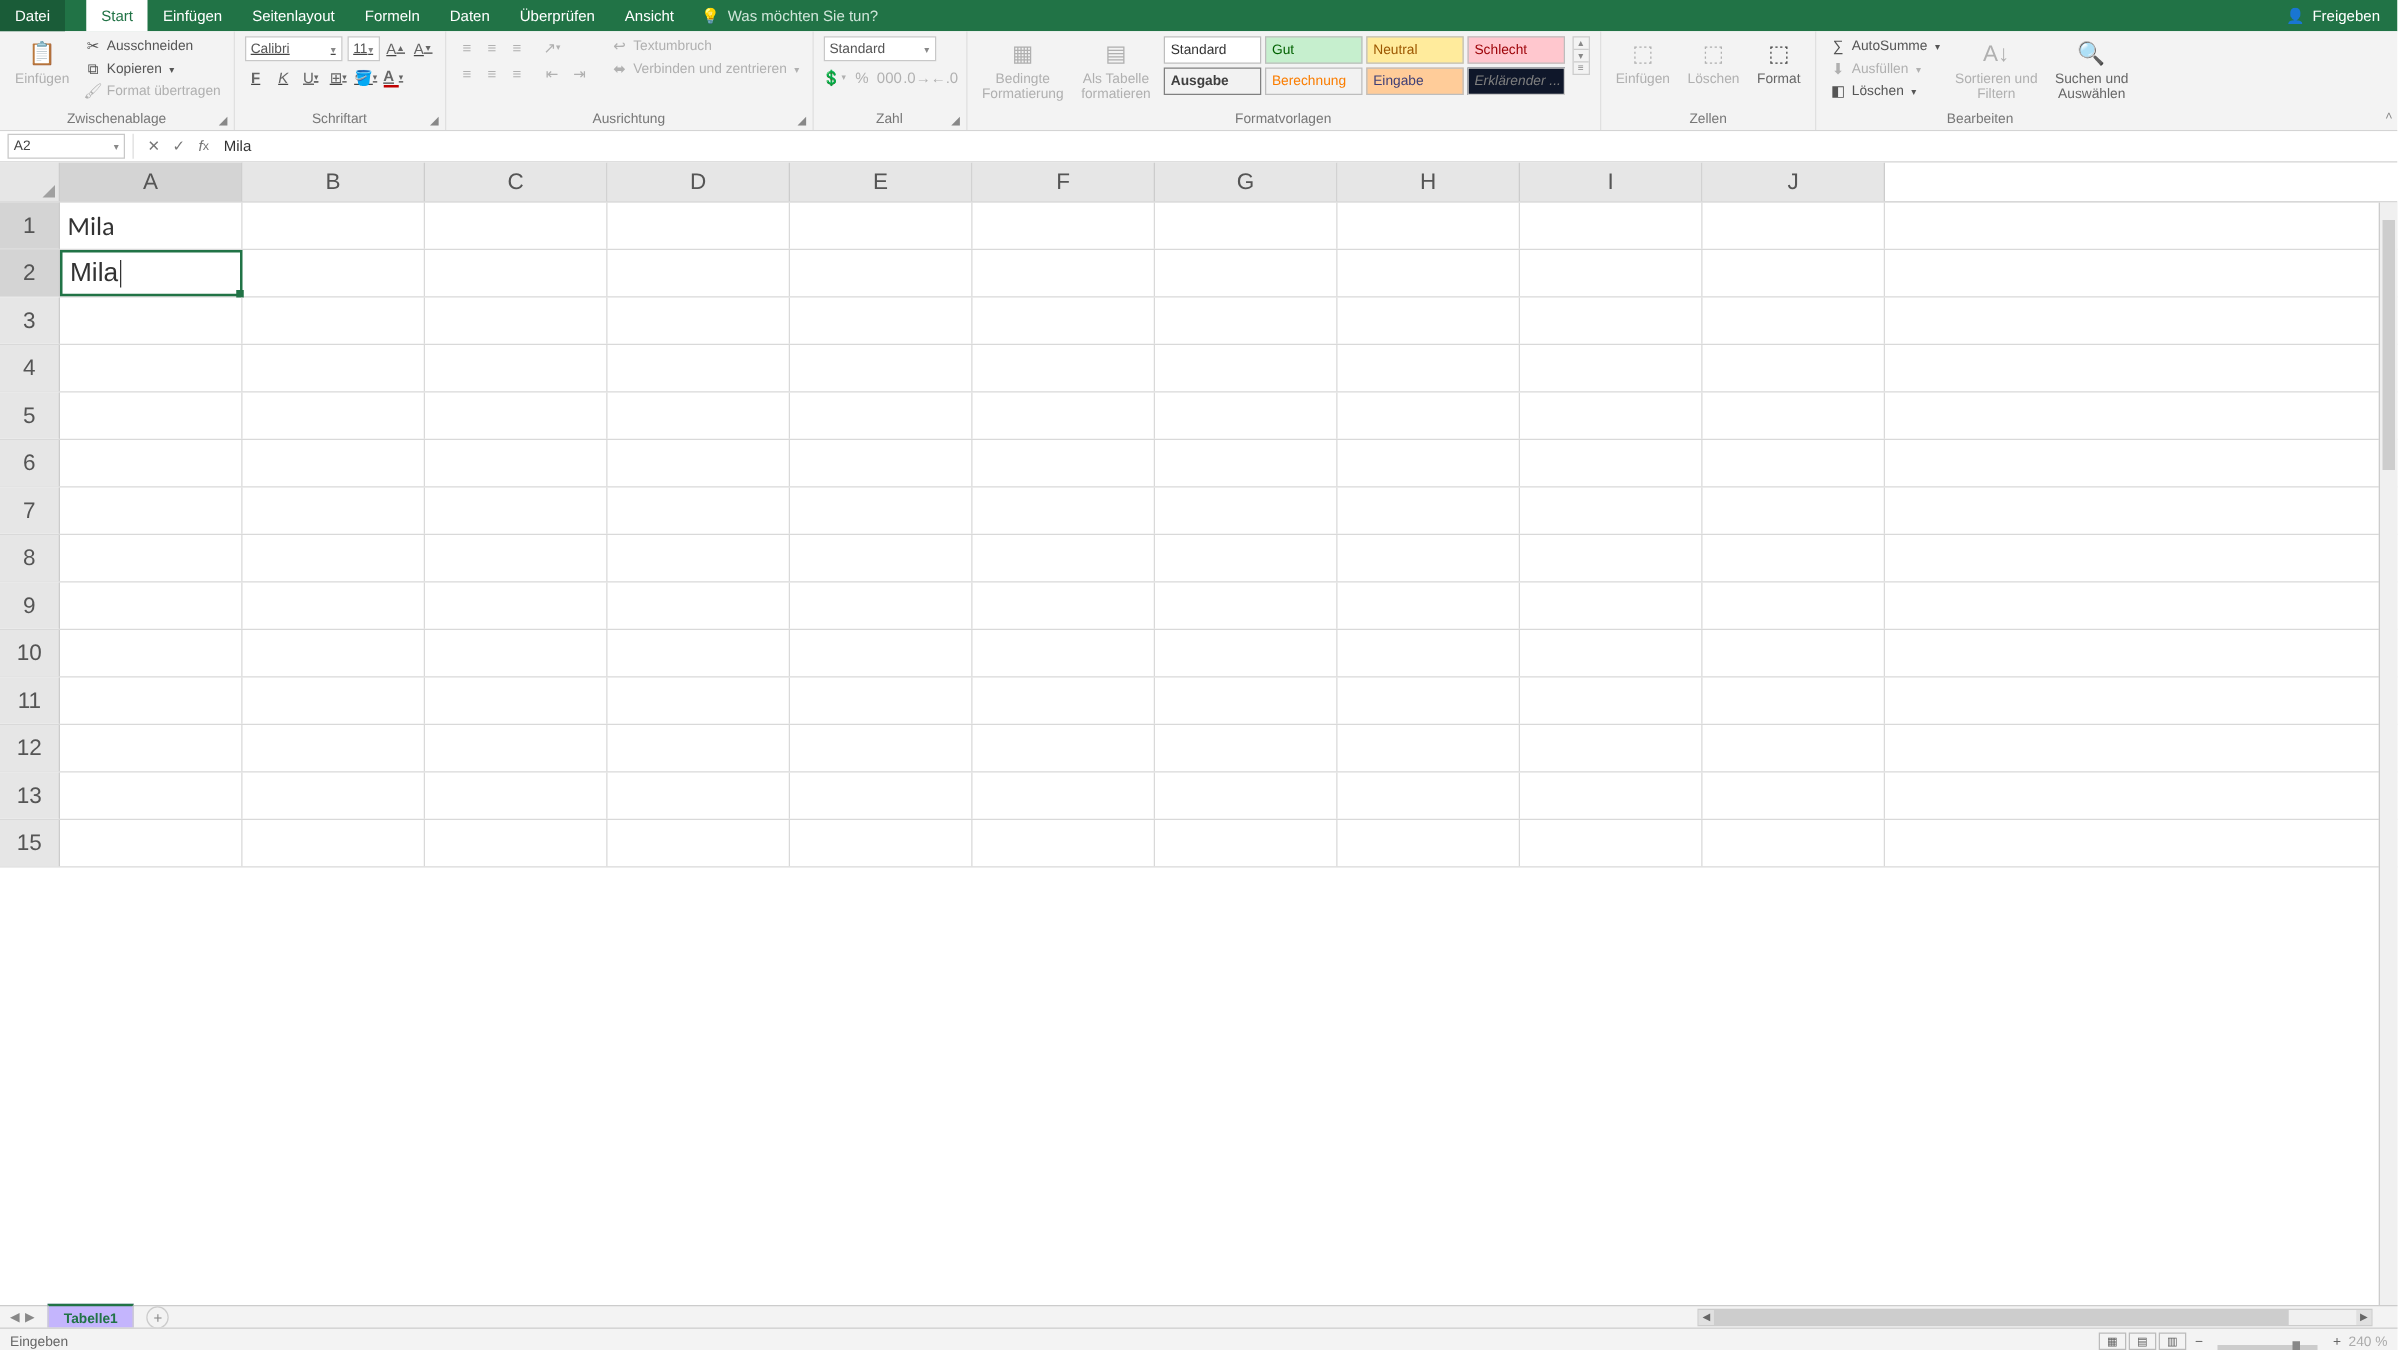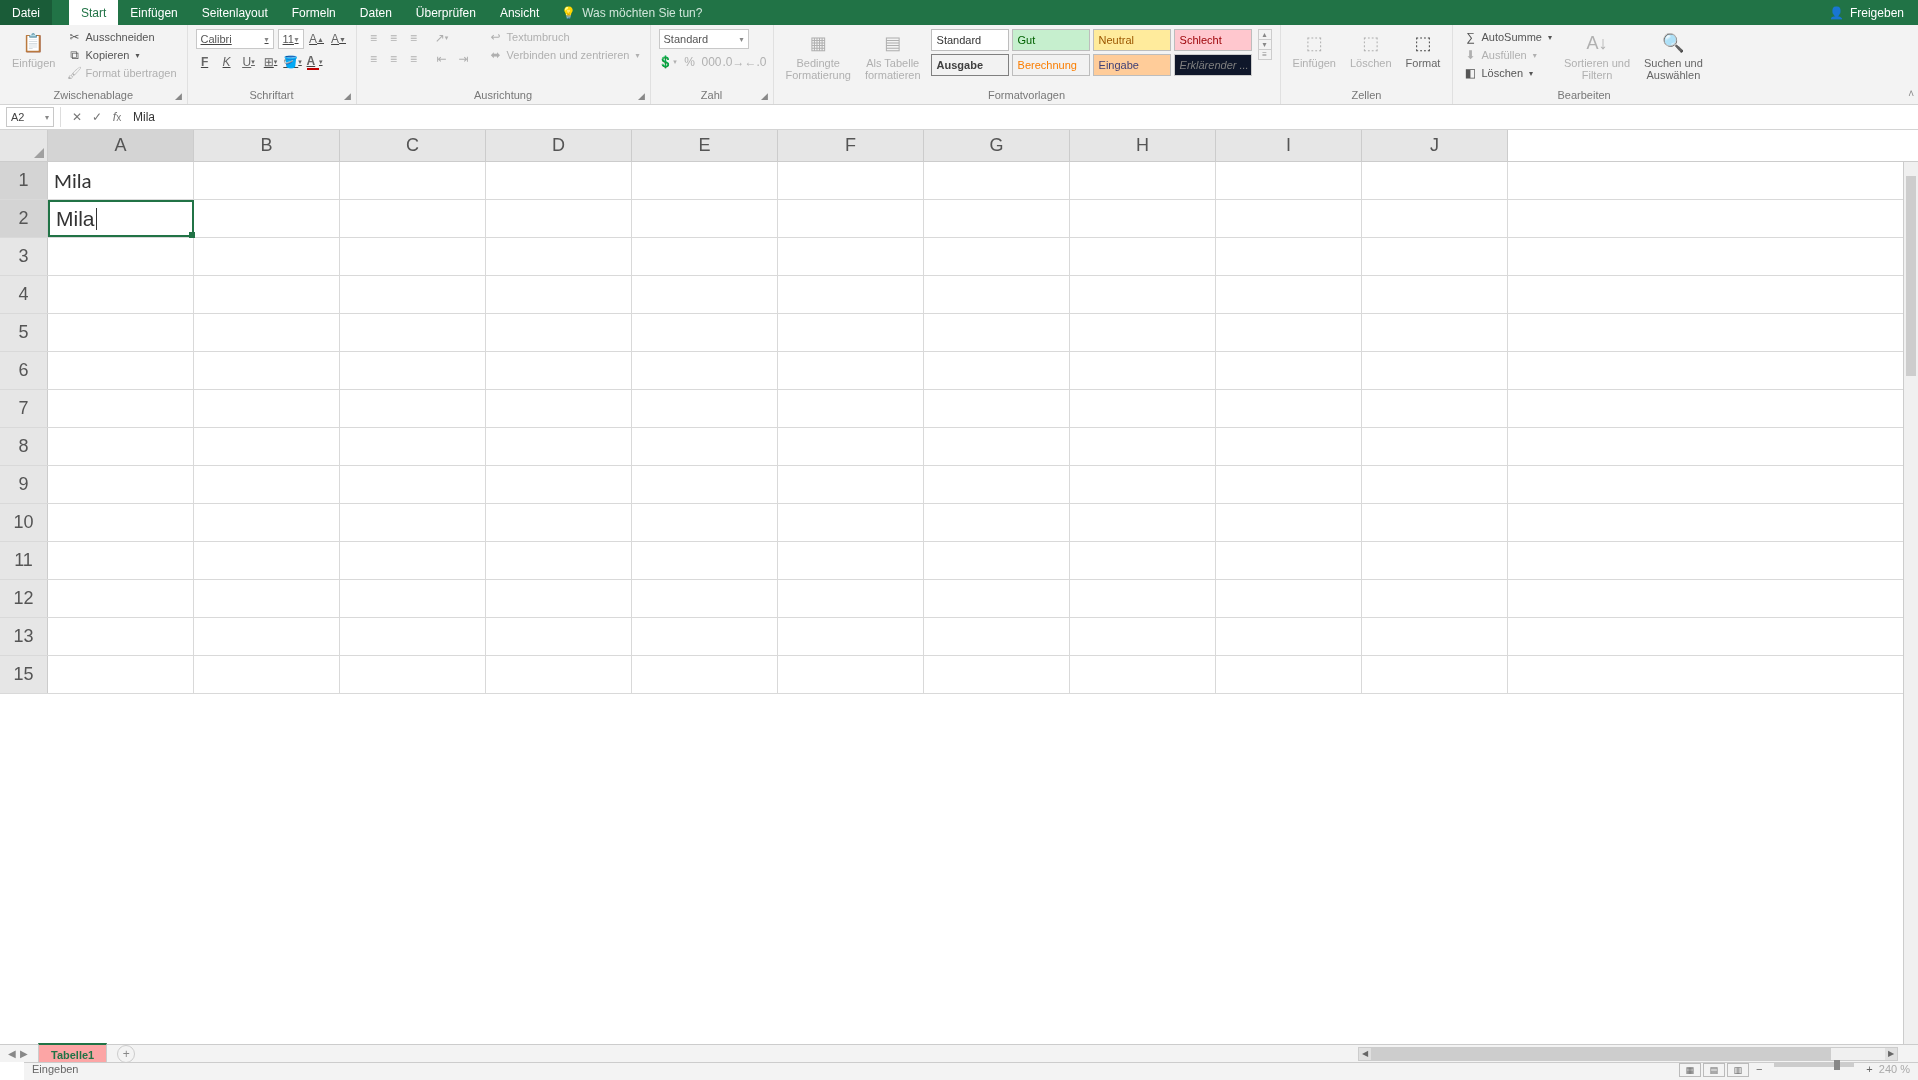--- a/index.html
+++ b/index.html
@@ -57,21 +57,21 @@
 .sw-ausgabe { background:#f2f2f2; color:#3f3f3f; font-weight:bold; border-color:#808080; }
 .sw-berechnung { background:#f2f2f2; color:#fa7d00; }
 .sw-eingabe { background:#ffcc99; color:#3f3f76; }
 .sw-erklarend { background:#0f172a; color:#7f7f7f; font-style:italic; border-color:#ccc; }
 .gallery-more { width:14px; display:flex; flex-direction:column; border:1px solid #ccc; }
 .gallery-more div { flex:1; display:flex; align-items:center; justify-content:center; font-size:8px; color:#888; border-bottom:1px solid #ccc; }
 .gallery-more div:last-child { border-bottom:none; }
 
 
 .formula-bar { height: 25px; border-bottom: 1px solid #d4d4d4; display: flex; align-items: center; background:#fff; }
-.name-box { width: 48px; height: 20px; border: 1px solid #c8c8c8; margin-left: 6px; display:flex; align-items:center; padding:0 4px; font-size:11px; }
+.name-box { width: 94px; height: 20px; border: 1px solid #c8c8c8; margin-left: 6px; display:flex; align-items:center; padding:0 4px; font-size:11px; }
 .name-box .caret { margin-left:auto; font-size:8px; color:#888; }
 .fb-sep { width:1px; height:20px; background:#ddd; margin:0 6px; }
 .fb-btn { width:20px; height:20px; display:flex; align-items:center; justify-content:center; color:#777; font-size:12px; }
 .fb-input { flex:1; padding:0 6px; font-size:12px; color:#333; }
 
 
 .sheet-area { position: absolute; top: 130px; left:0; right:0; bottom: 36px; display:flex; }
 .sheet { flex:1; overflow:hidden; position:relative; }
 .colheaders { display:flex; height:32px; border-bottom:1px solid #ccc; }
 .selall { width:48px; background:#e6e6e6; border-right:1px solid #ccc; position:relative; }
@@ -85,28 +85,28 @@
 .cell { width:146px; border-right:1px solid #d9d9d9; display:flex; align-items:center; padding:0 6px; font-size:21px; color:#333; font-family: Calibri, sans-serif; position:relative; }
 .cell.editing { border:2px solid #217346; }
 .cell.editing::after { content:''; position:absolute; right:-3px; bottom:-3px; width:6px; height:6px; background:#217346; }
 .caret-blink { display:inline-block; width:1px; height:22px; background:#333; margin-left:1px; animation: blink 1s infinite; }
 @keyframes blink { 50% { opacity:0; } }
 
 
 .sheet-tabs { position:absolute; bottom:18px; left:0; right:0; height:18px; background:#f3f3f3; border-top:1px solid #ccc; display:flex; align-items:center; }
 .nav-arrows { display:flex; gap:2px; padding:0 8px; }
 .nav-arrow { width:10px; font-size:10px; color:#888; }
-.wstab { background:#fca5a5; border:1px solid #ccc; border-bottom:none; padding:4px 12px; font-size:11px; font-weight:bold; color:#217346; border-top:2px solid #217346; }
+.wstab { background:#c4b5fd; border:1px solid #ccc; border-bottom:none; padding:4px 12px; font-size:11px; font-weight:bold; color:#217346; border-top:2px solid #217346; }
 .addsheet { width:18px; height:18px; border:1px solid #ccc; border-radius:50%; display:flex; align-items:center; justify-content:center; margin-left:10px; font-size:12px; color:#888; }
 .hscroll-track { margin-left:auto; height:14px; width:540px; border:1px solid #ccc; background:#f0f0f0; position:relative; margin-right:20px; }
 .hscroll-thumb { position:absolute; left:12px; top:0; bottom:0; width:460px; background:#cdcdcd; }
 .hscroll-btn { position:absolute; top:0; bottom:0; width:12px; background:#e0e0e0; display:flex; align-items:center; justify-content:center; font-size:8px; color:#666; }
 
 
-.status-bar { position:absolute; bottom:0; left:0; right:0; height:18px; background:#f3f3f3; border-top:1px solid #ccc; display:flex; align-items:flex-start; font-size:11px; color:#666; padding:0 8px;margin-left:24px; }
+.status-bar { position:absolute; bottom:0; left:0; right:0; height:18px; background:#f3f3f3; border-top:1px solid #ccc; display:flex; align-items:flex-end; font-size:11px; color:#666; padding:0 8px; }
 .status-bar .spacer { flex:1; }
 .view-btn { width:22px; height:14px; border:1px solid #bbb; margin:0 1px; display:flex; align-items:center; justify-content:center; font-size:9px; }
 .zoom-track { width:80px; height:4px; background:#ccc; margin:0 6px; position:relative; }
 .zoom-thumb { position:absolute; left:60px; top:-3px; width:6px; height:10px; background:#888; }
 
 
 .vscroll { position:absolute; right:0; top:162px; bottom:36px; width:15px; background:#f0f0f0; border-left:1px solid #ccc; }
 .vscroll .thumb { position:absolute; left:2px; right:2px; top:14px; height:200px; background:#cdcdcd; }
 
 

